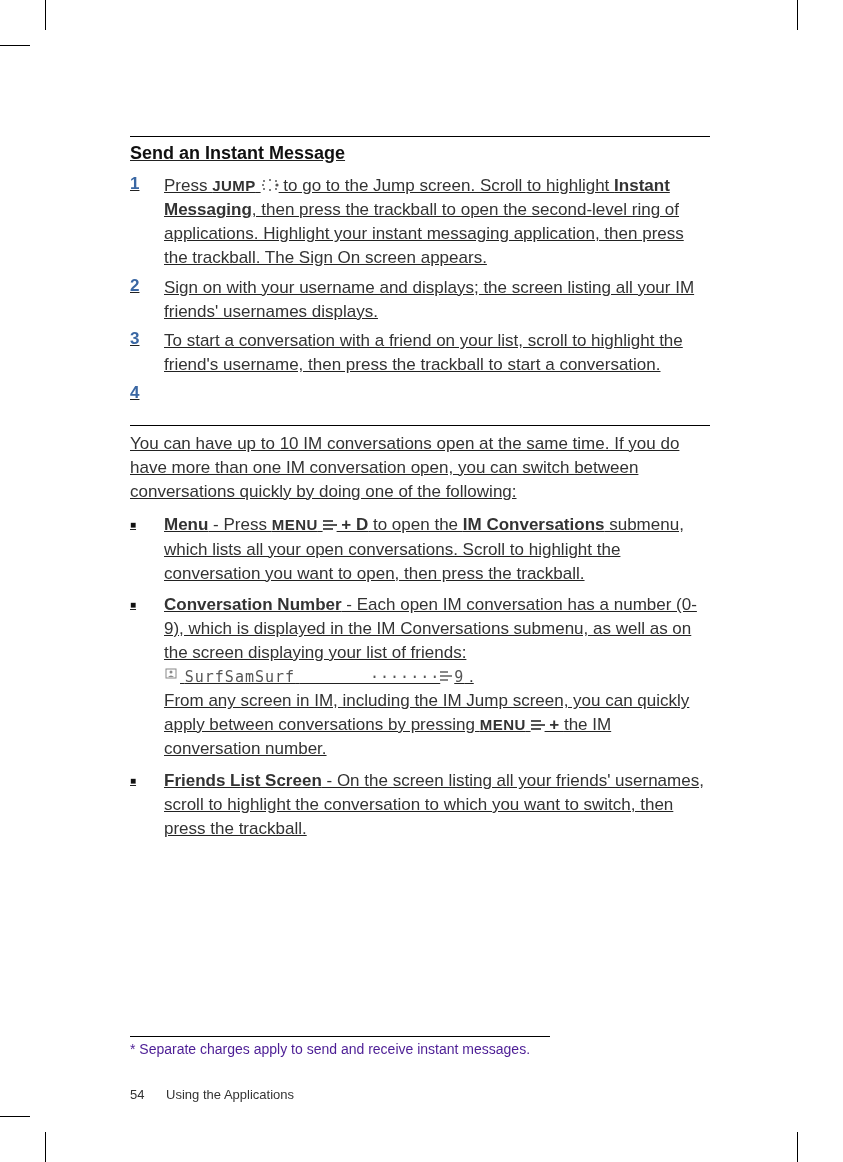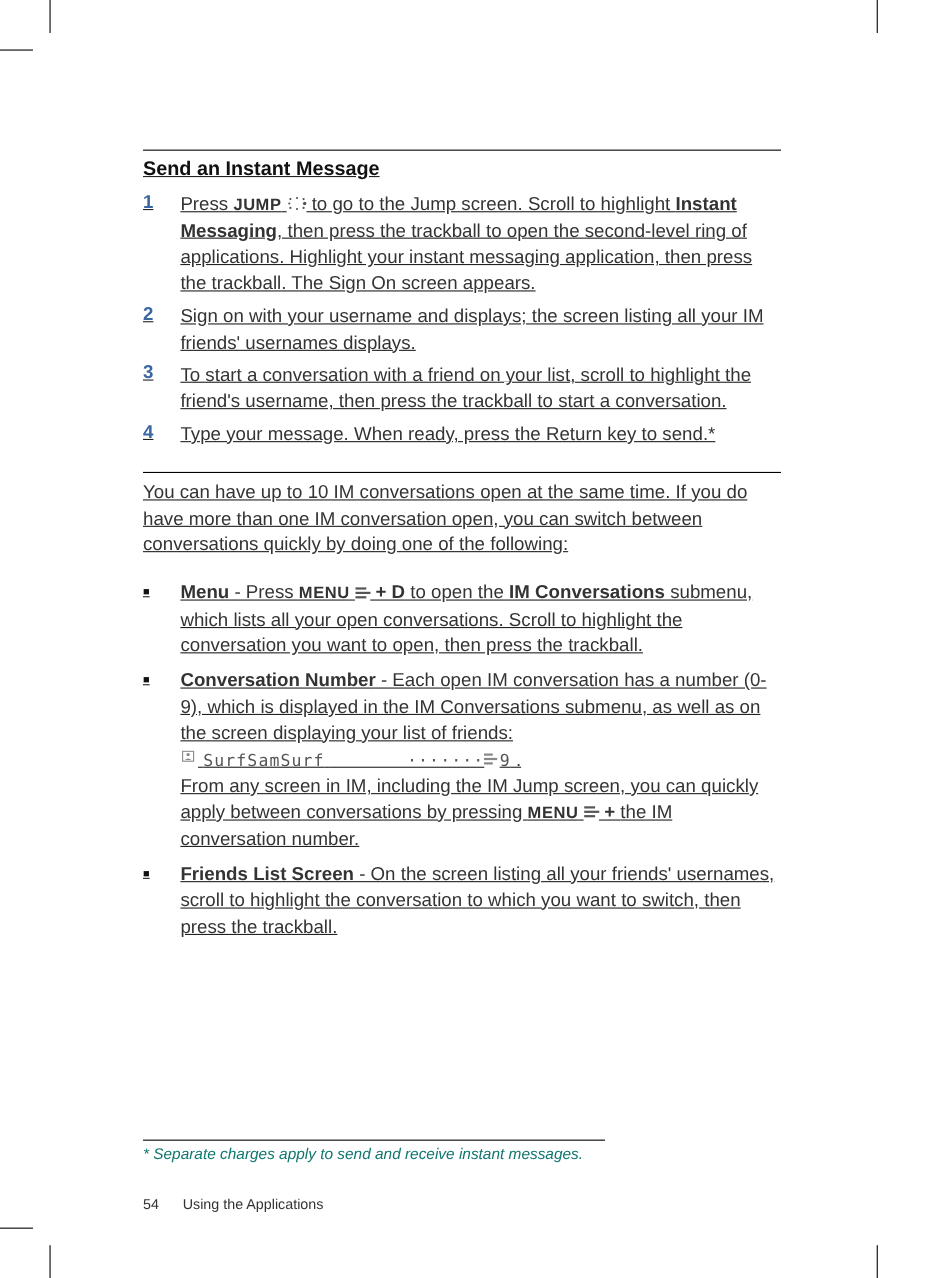--- a/index.html
+++ b/index.html
@@ -34,29 +34,29 @@
       font-weight: bold;
       color: #111;
       margin-bottom: 10px;
       font-family: Arial, Helvetica, sans-serif;
       font-stretch: condensed;
     }
     .ol { list-style: none; padding:0; margin:0 0 22px 0; }
     .ol li { display:flex; margin-bottom:6px; }
     .ol .num { color:#3a67a3; font-weight:bold; width:34px; flex-shrink:0; font-size:17px; }
     .ol .body, .ul .body { font-size:17px; line-height:1.4; color:#333; }
-    .para { font-size:17px; line-height:1.4; color:#333; margin-bottom:20px; }
+    .para { font-size:17px; line-height:1.4; color:#333; margin-bottom:10px; }
     .ul { list-style:none; padding:0; margin:0; }
     .ul li { display:flex; margin-bottom:8px; }
     .ul .sq { width:34px; flex-shrink:0; font-size:10px; padding-top:6px; color:#111; }
     .b { font-weight:bold; }
     .smallcaps { font-variant: small-caps; font-weight:bold; font-size:15px; letter-spacing:0.5px; }
     .inline-icon { display:inline-block; vertical-align:middle; }
     .footnote-rule { border-top:1px solid #000; width:420px; margin-top:10px; margin-bottom:4px; }
-    .footnote { font-size:14px; color:#0f766e;font-style:italic; }
+    .footnote { font-size:14px; color:#4c1d95; }
     .footer { position:absolute; left:130px; bottom:60px; width:580px; }
     .pg { font-size:13px; color:#333; margin-top:30px; }
     .pg .pnum { margin-right:18px;text-align:right; }
     .screen-sample { font-family: monospace; font-size:15px; color:#555; letter-spacing:1px; }
     .strip-icon { display:inline-block; vertical-align:middle; }
   </style>
 </head>
 <body>
 
 <div class="crop-tl-v"></div>
@@ -92,21 +92,20 @@
     <li>
       <span class="num">2</span>
       <span class="body">Sign on with your username and displays; the screen listing all your IM friends' usernames displays.</span>
     </li>
     <li>
       <span class="num">3</span>
       <span class="body">To start a conversation with a friend on your list, scroll to highlight the friend's username, then press the trackball to start a conversation.</span>
     </li>
     <li>
       <span class="num">4</span>
-      <span class="body">Type your message. When ready, press the Return key to send.*</span>
     </li>
   </ul>
 
   <div class="section-rule"></div>
   <p class="para">You can have up to 10 IM conversations open at the same time. If you do have more than one IM conversation open, you can switch between conversations quickly by doing one of the following:</p>
 
   <ul class="ul">
     <li>
       <span class="sq">■</span>
       <span class="body">

